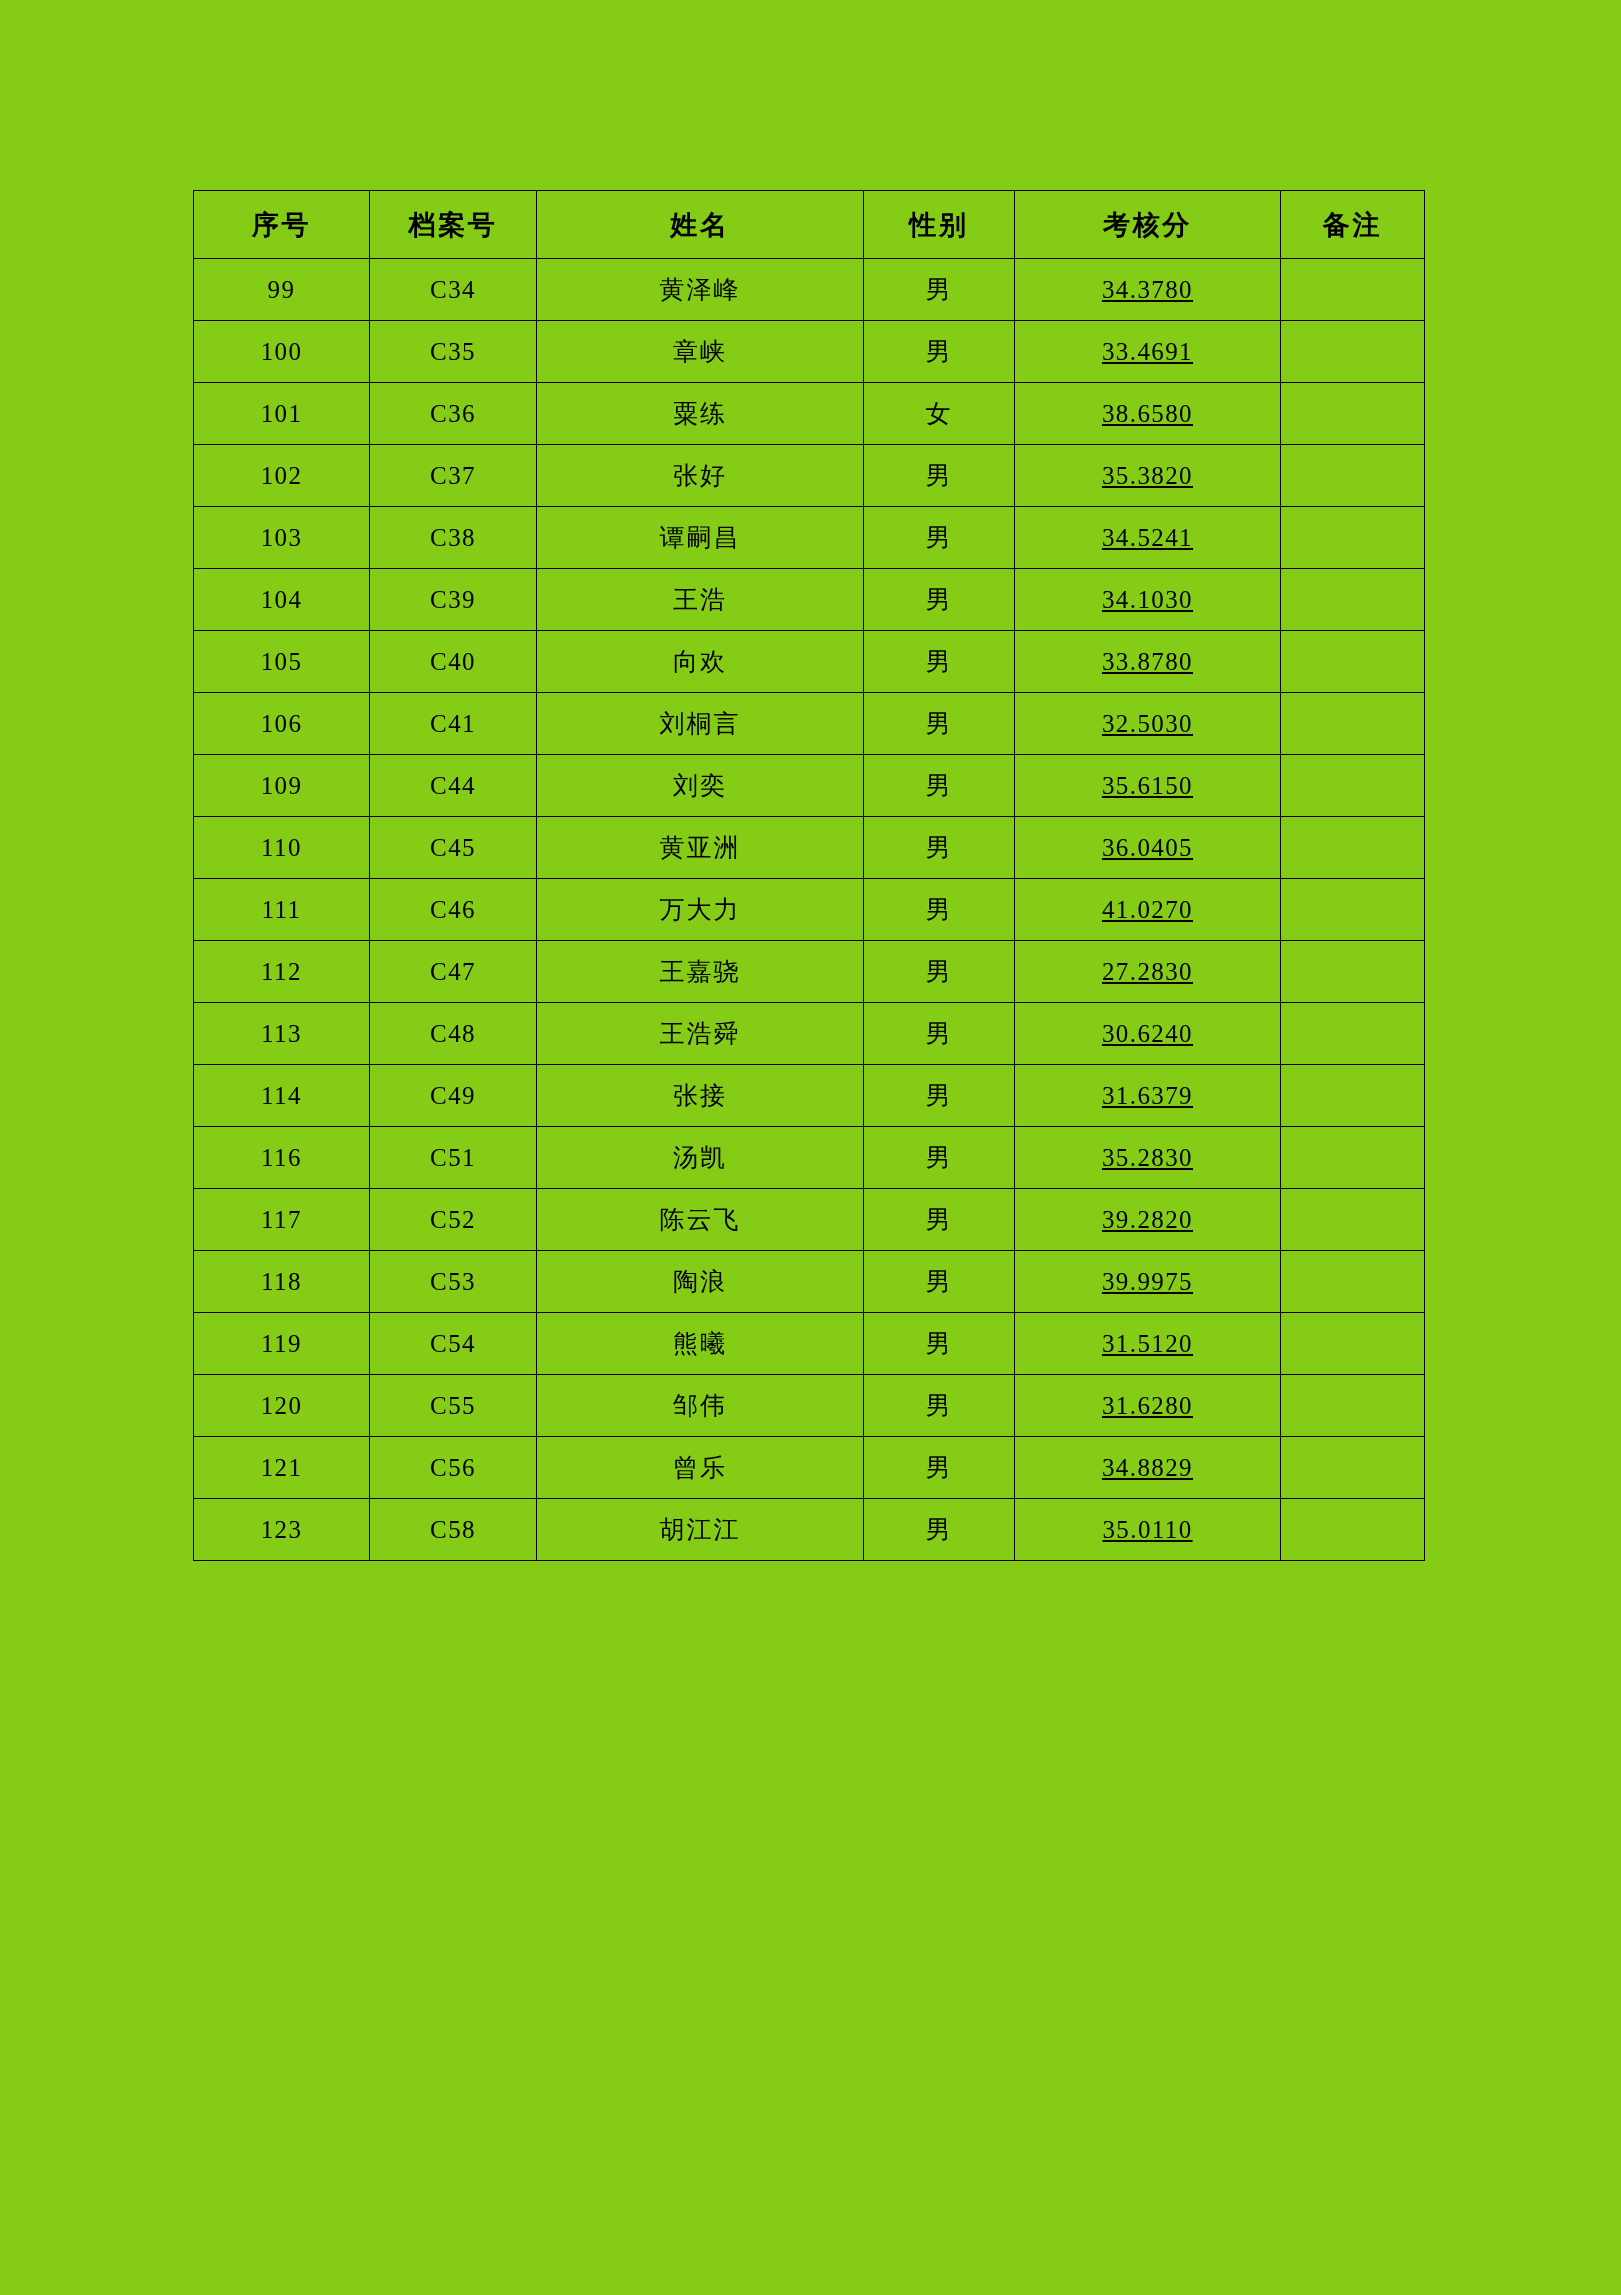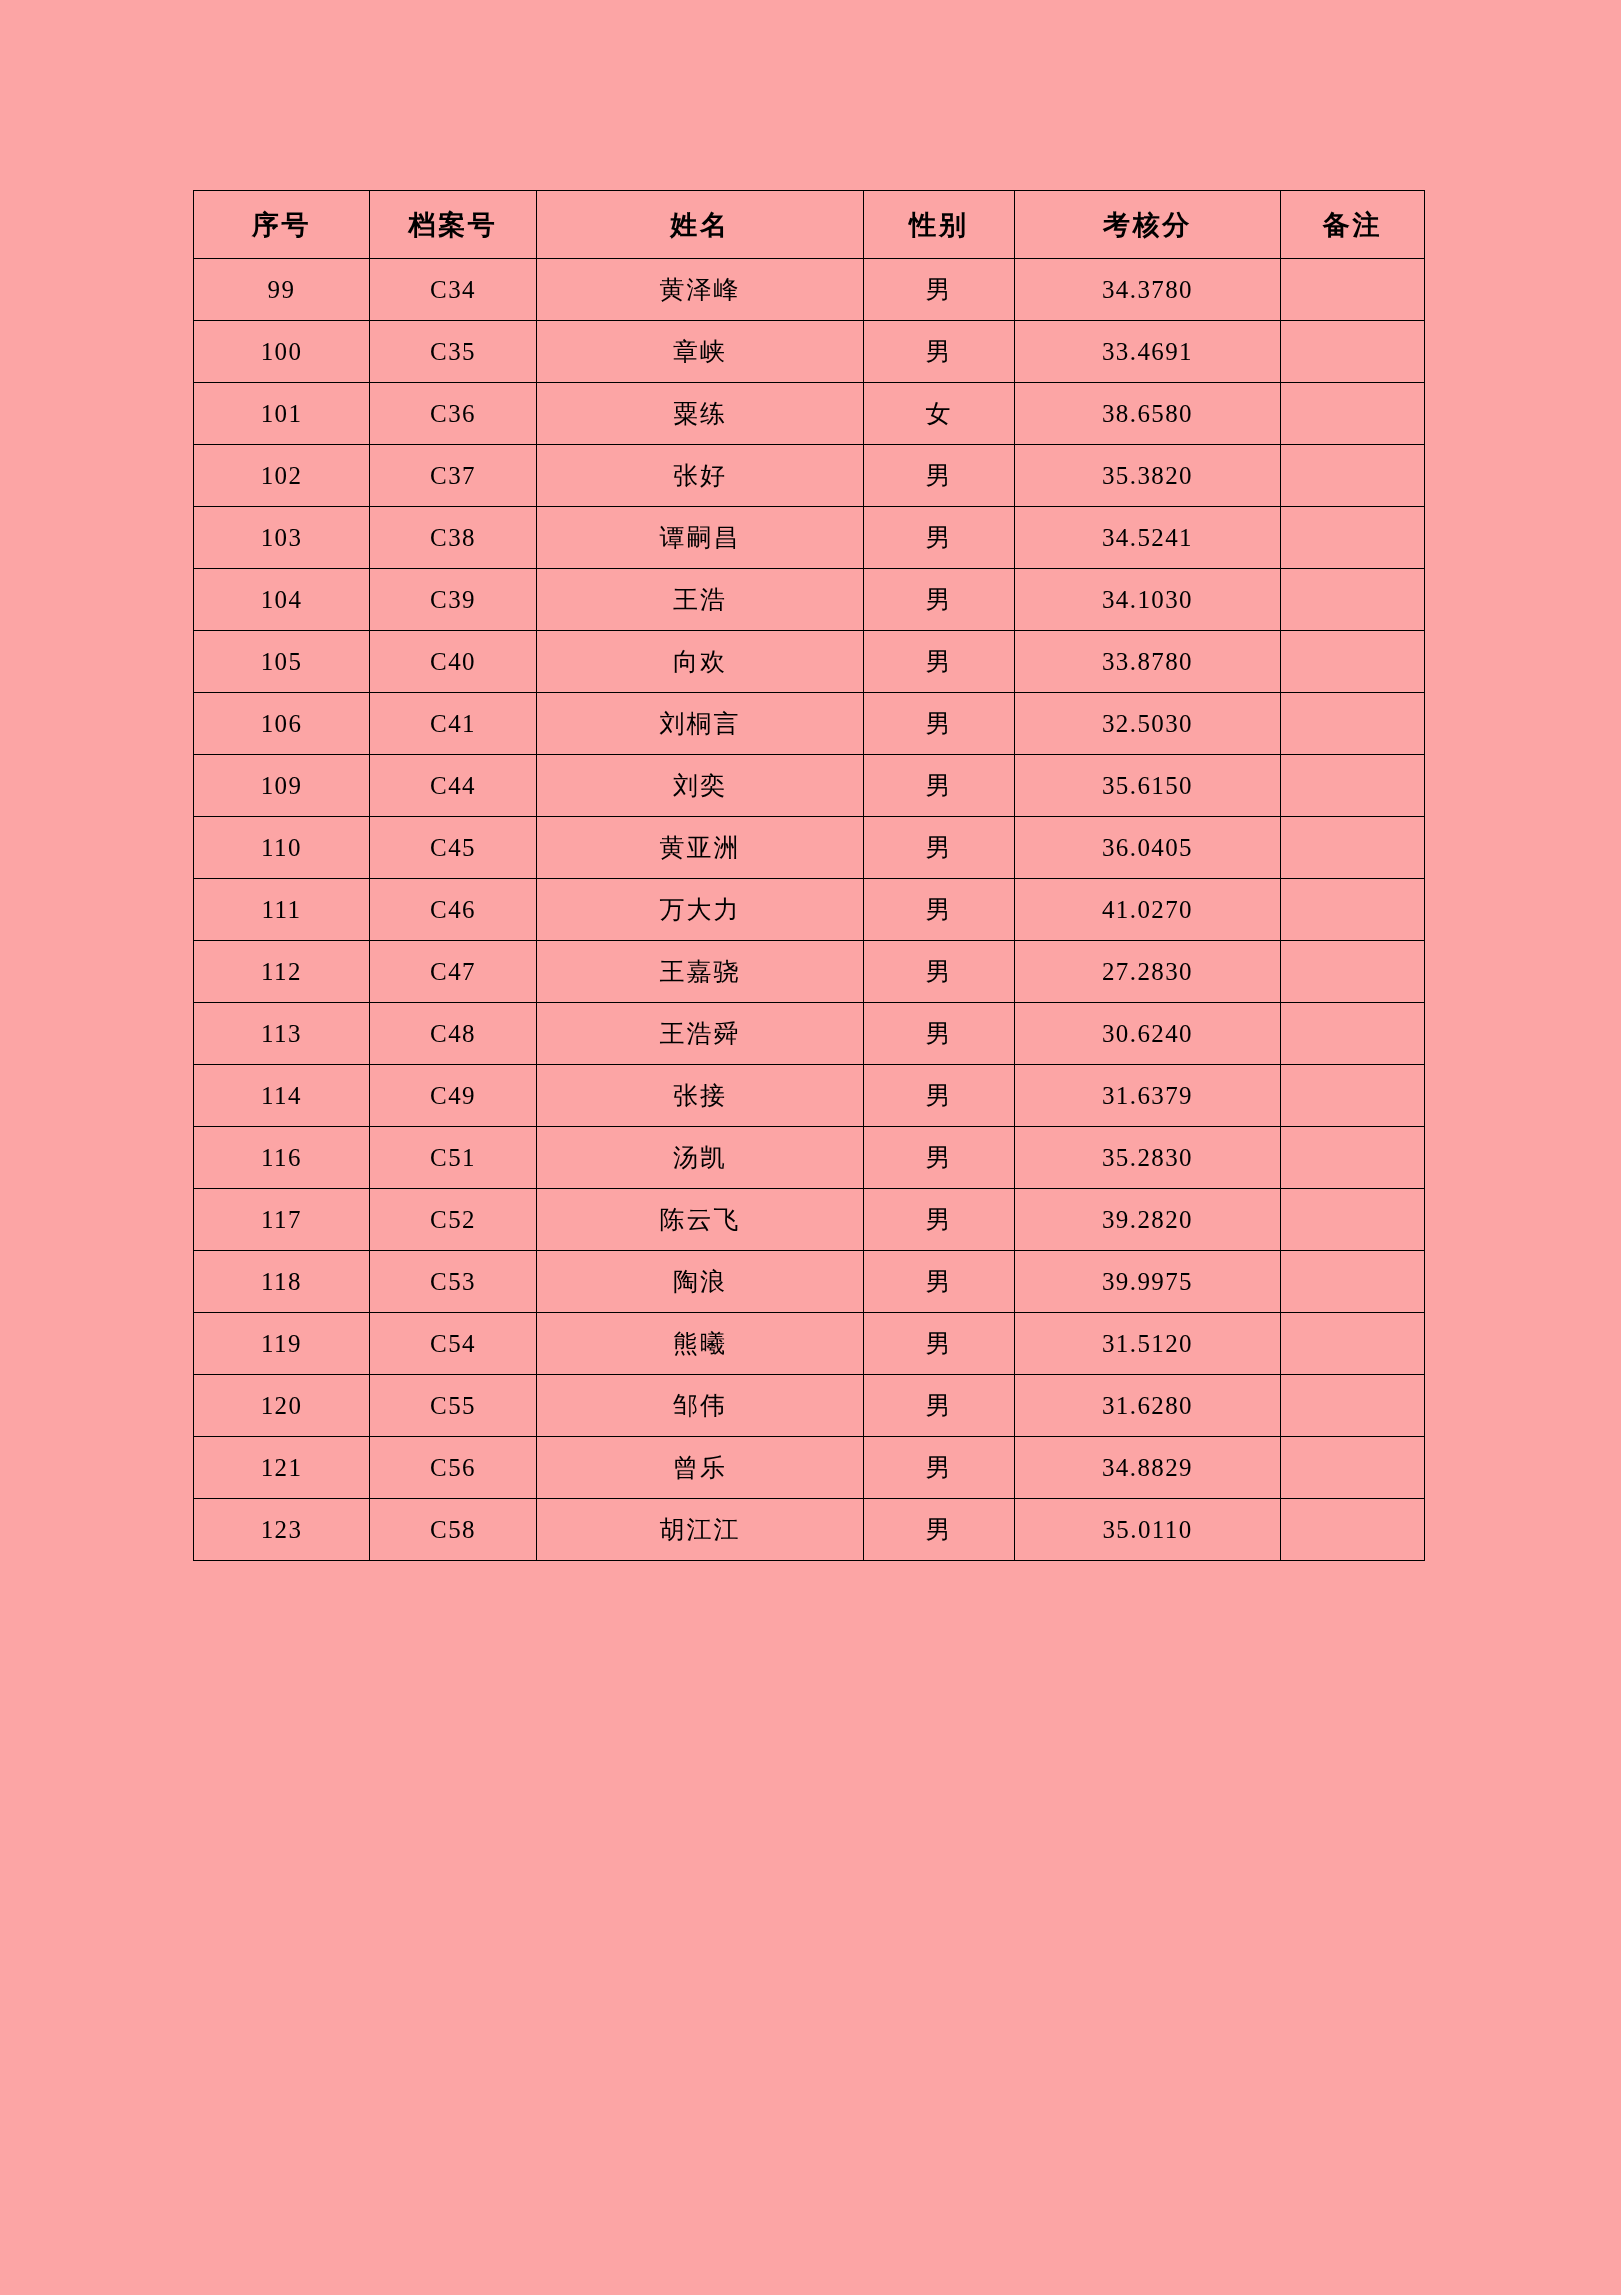--- a/index.html
+++ b/index.html
@@ -13,21 +13,21 @@
     font-family: "Liberation Serif", "DejaVu Serif", serif;
     color: #000000;
     position: relative;
   }
   .page {
     position: absolute;
     left: 0;
     top: 0;
     width: 1622px;
     height: 2295px;
-    background: #fca5a5;
+    background: #84cc16;
   }
   .table-wrap {
     position: absolute;
     left: 193px;
     top: 190px;
     width: 1231px;
   }
   table.score-table {
     border-collapse: collapse;
     table-layout: fixed;
@@ -63,20 +63,21 @@
     font-family: "Liberation Serif", "DejaVu Serif", serif;
     letter-spacing: 1.4px;
   }
   td.cn {
     font-family: "Liberation Serif", "DejaVu Serif", serif;
     letter-spacing: 2px;
   }
   td.score {
     font-family: "Liberation Serif", "DejaVu Serif", serif;
     letter-spacing: 1.4px;
+    text-decoration: underline;
   }
   td.note { }
 </style>
 </head>
 <body>
 
 <div class="page">
   <div class="table-wrap">
     <table class="score-table">
       <colgroup>

